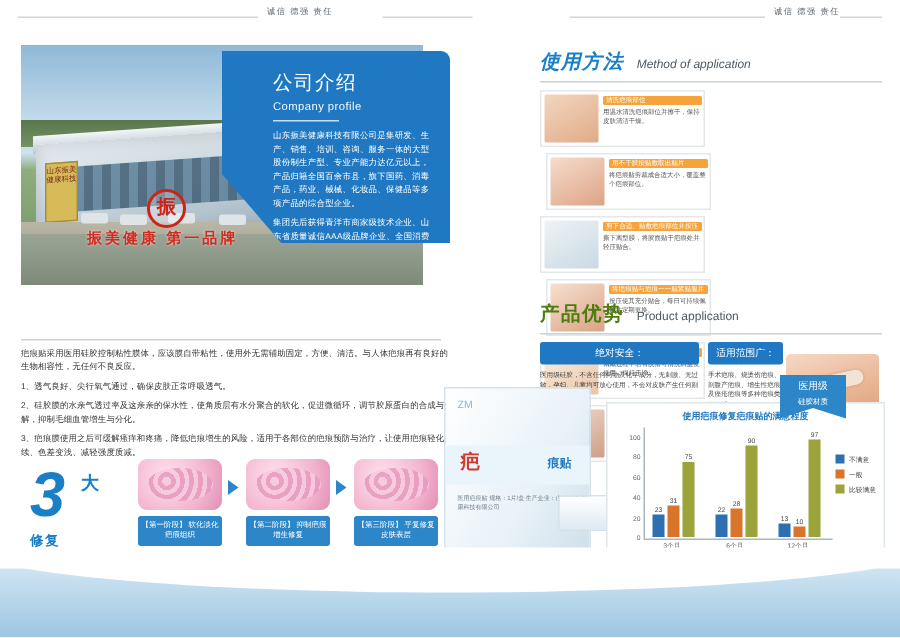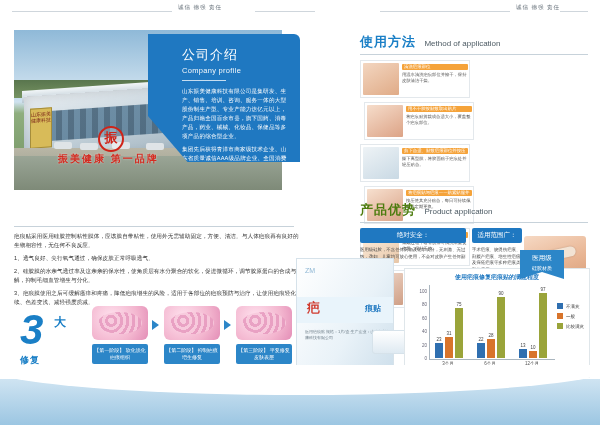--- a/index.html
+++ b/index.html
@@ -118,21 +118,21 @@
   .wave{
     position:absolute;left:0;bottom:0;width:600px;height:46px;
     background:linear-gradient(#cfe4f2,#9cc6e2);
   }
   .wave:before{
     content:"";position:absolute;left:-20px;top:-14px;width:640px;height:30px;
     background:#ffffff;border-radius:0 0 50% 50%/0 0 100% 100%;
   }
 
   
-  .use-title{position:absolute;left:360px;top:32px;}
+  .use-title{position:absolute;left:360px;top:32px;font-style:italic;}
   .use-title .cn{font-size:13px;color:#1a7fc6;font-weight:bold;letter-spacing:1px;}
   .use-title .en{font-size:8px;color:#4c5a63;margin-left:4px;}
   .use-rule{position:absolute;left:360px;top:54px;width:228px;height:1px;background:#c7d2da;}
 
   .usegrid{position:absolute;left:360px;top:60px;width:228px;}
   .usecell{
     position:relative;width:110px;height:38px;margin:0 0 4px 0;display:inline-block;
     background:#fff;border:1px solid #e3e8ec;box-sizing:border-box;vertical-align:top;
   }
   .usecell.r{margin-left:4px;}

